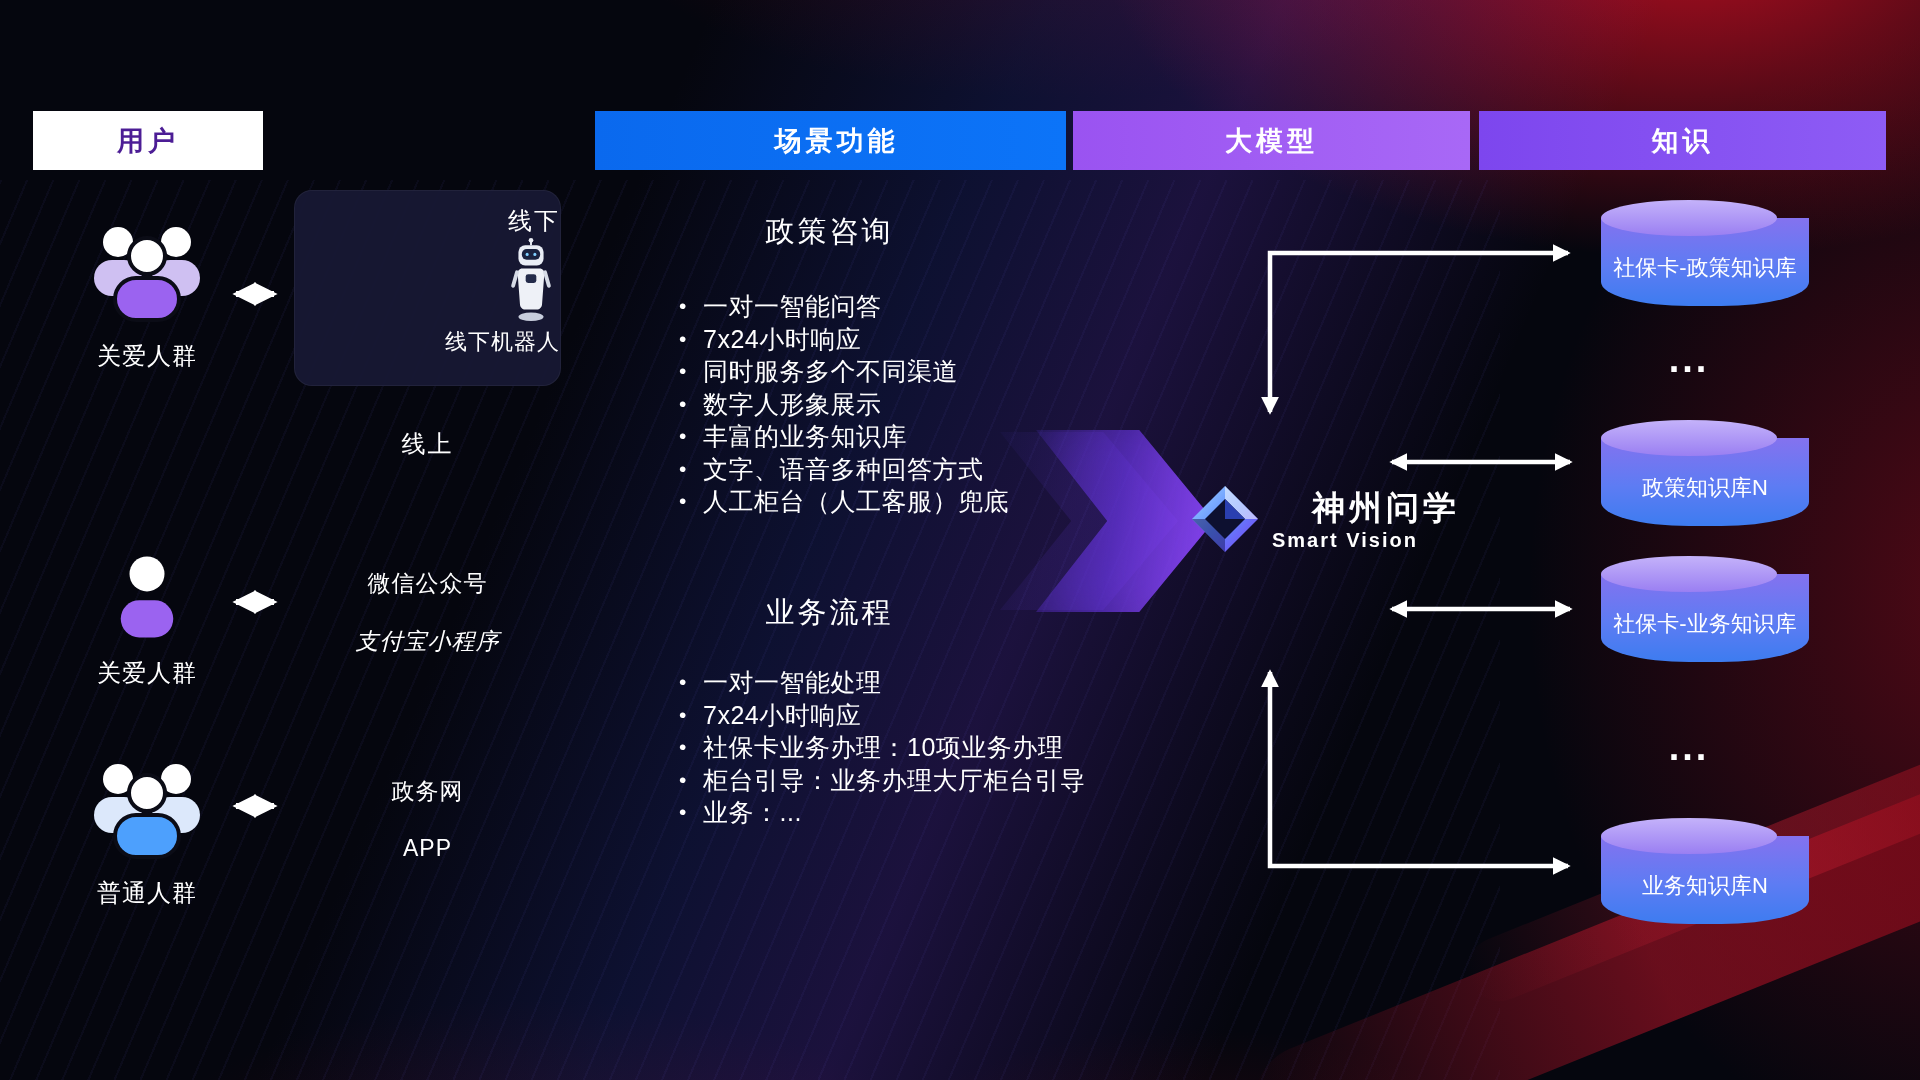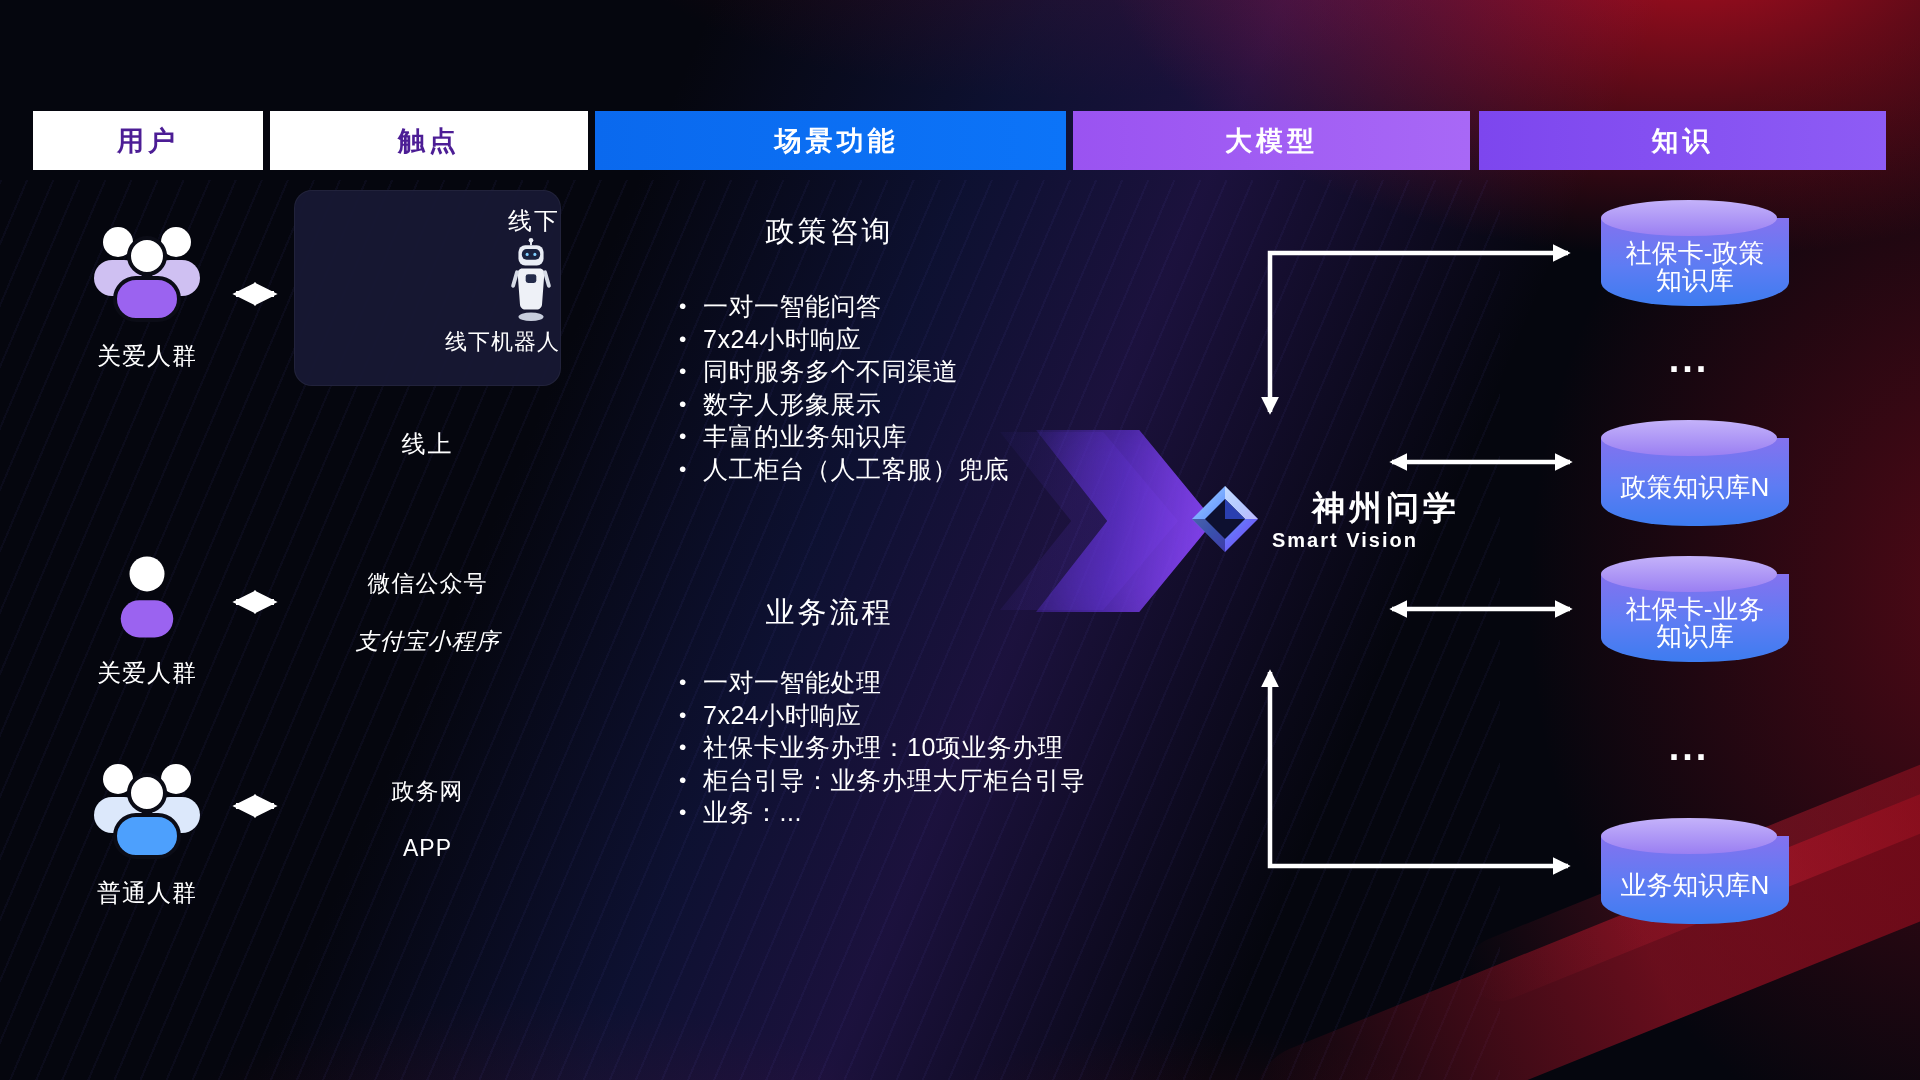--- a/index.html
+++ b/index.html
@@ -88,47 +88,46 @@
   .logo-diamond { position:absolute; left:1190px; top:484px; z-index:2; }
   .logo-name { position:absolute; left:1312px; top:486px; z-index:2; font-size:33px; font-weight:bold; letter-spacing:4px; }
   .logo-sub  { position:absolute; left:1272px; top:529px; z-index:2; font-size:20px; letter-spacing:2px; font-weight:bold; }
   
   .db { position:absolute; left:1601px; width:176px; z-index:2; }
   .db .top {
     position:absolute; left:0; top:0; width:176px; height:36px; border-radius:50%; z-index:2;
     background:linear-gradient(180deg,#c4b2fa,#9a7ff2);
   }
   .db .body {
-    position:relative; margin-top:18px; width:188px; height:88px; z-index:1;
+    position:relative; margin-top:18px; width:208px; height:88px; z-index:1;
     border-radius:0 0 88px 88px / 0 0 24px 24px;
     background:linear-gradient(180deg,#8472ef 0%, #5d7cf3 55%, #3d7cf0 100%);
     display:flex; align-items:center; justify-content:center;
-    padding:14px 12px 4px; text-align:center;
-    font-size:26px; line-height:27px; word-break:break-all; color:#fff;
+    padding:14px 12px 4px; text-align:right;
+    font-size:22px; line-height:27px; word-break:break-all; color:#fff;
   }
   .dots {
     position:absolute; left:1601px; width:176px; z-index:2; text-align:center;
     font-size:38px; font-weight:bold; letter-spacing:3px; color:#fff; line-height:38px;
   }
   
   .connectors { position:absolute; inset:0; z-index:3; pointer-events:none; }
 </style>
 </head>
 <body>
 
 <div class="stage">
 
   <div class="bg-red"></div>
   <div class="bg-streak"></div>
   <div class="bg-lines"></div>
   <div class="ribbon r1"></div>
   <div class="ribbon r2"></div>
 
   <div class="hdr hdr-white" style="left:33px;width:230px;">用户</div>
-  <div class="hdr hdr-white" style="left:270px;width:318px;">触点</div>
   <div class="hdr hdr-blue" style="left:595px;width:471px;">场景功能</div>
   <div class="hdr hdr-purple" style="left:1073px;width:397px;">大模型</div>
   <div class="hdr hdr-violet" style="left:1479px;width:407px;">知识</div>
 
   <div class="user-block" style="top:216px;">
     <svg width="136" height="112" viewBox="0 0 130 112">
       <circle cx="36" cy="26" r="15" fill="#ffffff"></circle>
       <rect x="12" y="44" width="48" height="36" rx="18" fill="#cfc0f2"></rect>
       <circle cx="94" cy="26" r="15" fill="#ffffff"></circle>
       <rect x="70" y="44" width="48" height="36" rx="18" fill="#cfc0f2"></rect>
@@ -182,20 +181,21 @@
   <div class="touch-text item" style="top:776px;">政务网</div>
   <div class="touch-text item" style="top:835px;">APP</div>
 
   <div class="scene-title" style="top:212px;">政策咨询</div>
   <div class="bullets" style="left:677px; top:290px;">
     <div class="bullet">一对一智能问答</div>
     <div class="bullet">7x24小时响应</div>
     <div class="bullet">同时服务多个不同渠道</div>
     <div class="bullet">数字人形象展示</div>
     <div class="bullet">丰富的业务知识库</div>
+    <div class="bullet">文字、语音多种回答方式</div>
     <div class="bullet">人工柜台（人工客服）兜底</div>
   </div>
 
   <div class="scene-title" style="top:593px;">业务流程</div>
   <div class="bullets" style="left:677px; top:666px;">
     <div class="bullet">一对一智能处理</div>
     <div class="bullet">7x24小时响应</div>
     <div class="bullet">社保卡业务办理：10项业务办理</div>
     <div class="bullet">柜台引导：业务办理大厅柜台引导</div>
     <div class="bullet">业务：...</div>

